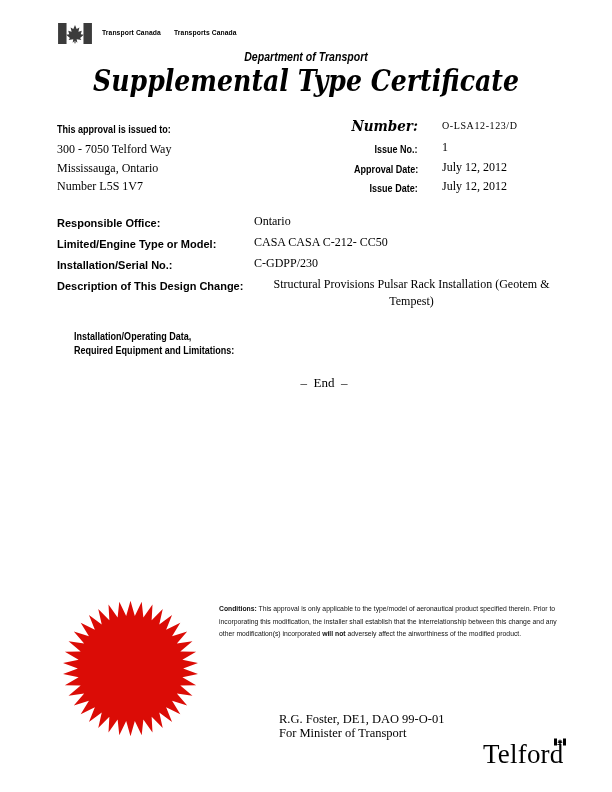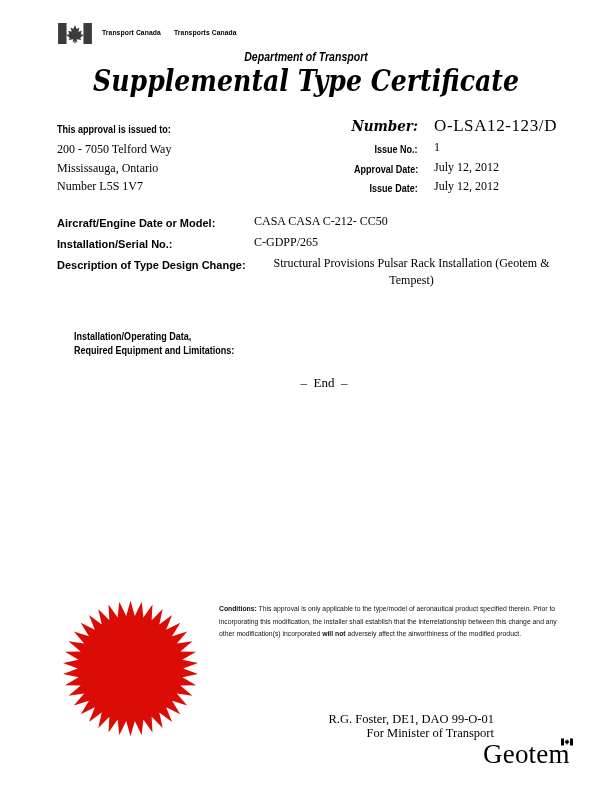--- a/index.html
+++ b/index.html
@@ -53,34 +53,34 @@
     transform: scaleX(0.82);
     transform-origin: left center;
     white-space: nowrap;
   }
   
   .issued { position: absolute; left: 57px; top: 119px; width: 250px; }
   .issued .clabel { margin-bottom: 5px; }
   .address { font-size: 12px; line-height: 18.6px; }
   
   .meta { position: absolute; left: 320px; top: 110px; width: 250px; }
-  .meta-row { display: grid; grid-template-columns: 98px 1fr; column-gap: 16px; line-height: 17.6px; }
+  .meta-row { display: grid; grid-template-columns: 98px 1fr; column-gap: 24px; line-height: 17.6px; }
   .meta-row.number-row { line-height: 23px; margin-bottom: 1px; }
   .meta-label-cell { text-align: right; }
   .meta-label-cell .clabel { transform-origin: right center; display: inline-block; }
   .script-label {
     font-family: "DejaVu Serif", serif;
     font-style: italic; font-weight: bold;
     font-size: 15px;
     transform: scaleX(0.9);
     transform-origin: right center;
     display: inline-block;
     white-space: nowrap;
   }
-  .number-value { font-size: 17px; letter-spacing: 0.6px; white-space: nowrap; }
+  .number-value { font-size: 10px; letter-spacing: 0.6px; white-space: nowrap; }
   .meta-value { font-size: 12px; white-space: nowrap; }
   
   .details { position: absolute; left: 57px; top: 208px; width: 512px; }
   .drow { display: grid; grid-template-columns: 197px 1fr; }
   .dlabel-cell { line-height: 19px; }
   .dvalue { font-size: 12px; line-height: 19px; }
   .dvalue.wrap { line-height: 17px; padding-top: 1px; text-align: center; }
   
   .install { position: absolute; left: 74px; top: 326px; line-height: 13.8px; }
   
@@ -95,22 +95,22 @@
     position: absolute; left: 219px; top: 599px; width: 392px;
     font-family: "Liberation Sans", sans-serif;
     font-size: 7.6px; line-height: 12.6px;
     transform: scaleX(0.895);
     transform-origin: left top;
     color: #111;
   }
   .conditions b { font-weight: bold; }
   
   .signature {
-    position: absolute; left: 254px; top: 708px; width: 240px;
-    text-align: right; font-size: 12.5px; line-height: 14px;
+    position: absolute; left: 279px; top: 708px; width: 240px;
+    text-align: left; font-size: 12.5px; line-height: 14px;
   }
   
   .wordmark {
     position: absolute; left: 483px; top: 735px;
     font-family: "Liberation Serif", serif;
     font-size: 27px;
     letter-spacing: 0.2px;
   }
   .wordmark-inner { position: relative; display: inline-block; }
   .wordmark-flag { position: absolute; right: -3px; top: -1px; width: 12px; height: 8px; }
@@ -132,21 +132,21 @@
     <span class="brand-name brand-en">Transport Canada</span>
     <span class="brand-name brand-fr">Transports Canada</span>
   </div>
 
   <div class="dept-line">Department of Transport</div>
   <div class="cert-title">Supplemental Type Certificate</div>
 
   <div class="issued">
     <div class="clabel">This approval is issued to:</div>
     <div class="address">
-      <div>200 - 7050 Telford Way</div>
+      <div>300 - 7050 Telford Way</div>
       <div>Mississauga, Ontario</div>
       <div>Number L5S 1V7</div>
     </div>
   </div>
 
   <div class="meta">
     <div class="meta-row number-row">
       <div class="meta-label-cell"><span class="script-label">Number:</span></div>
       <div class="number-value">O-LSA12-123/D</div>
     </div>
@@ -159,29 +159,33 @@
       <div class="meta-value">July 12, 2012</div>
     </div>
     <div class="meta-row">
       <div class="meta-label-cell"><span class="clabel">Issue Date:</span></div>
       <div class="meta-value">July 12, 2012</div>
     </div>
   </div>
 
   <div class="details">
     <div class="drow">
-      <div class="dlabel-cell"><span class="clabel">Aircraft/Engine Date or Model:</span></div>
+      <div class="dlabel-cell"><span class="clabel">Responsible Office:</span></div>
+      <div class="dvalue">Ontario</div>
+    </div>
+    <div class="drow">
+      <div class="dlabel-cell"><span class="clabel">Limited/Engine Type or Model:</span></div>
       <div class="dvalue">CASA CASA C-212- CC50</div>
     </div>
     <div class="drow">
       <div class="dlabel-cell"><span class="clabel">Installation/Serial No.:</span></div>
-      <div class="dvalue">C-GDPP/265</div>
-    </div>
-    <div class="drow">
-      <div class="dlabel-cell"><span class="clabel">Description of Type Design Change:</span></div>
+      <div class="dvalue">C-GDPP/230</div>
+    </div>
+    <div class="drow">
+      <div class="dlabel-cell"><span class="clabel">Description of This Design Change:</span></div>
       <div class="dvalue wrap">Structural Provisions Pulsar Rack Installation (Geotem &amp; Tempest)</div>
     </div>
   </div>
 
   <div class="install">
     <div class="clabel">Installation/Operating Data,</div>
     <div class="clabel">Required Equipment and Limitations:</div>
   </div>
 
   <div class="end-marker" style="white-space: pre;">–  End  –</div>
@@ -192,21 +196,21 @@
 
   <div class="conditions"><b>Conditions:</b><span> This approval is only applicable to the type/model of aeronautical product specified therein. Prior to incorporating this modification, the installer shall establish that the interrelationship between this change and any other modification(s) incorporated </span><b>will not</b><span> adversely affect the airworthiness of the modified product.</span></div>
 
   <div class="signature">
     <div>R.G. Foster, DE1, DAO 99-O-01</div>
     <div>For Minister of Transport</div>
   </div>
 
   <div class="wordmark">
     <span class="wordmark-inner">
-      <span>Geotem</span>
+      <span>Telford</span>
       <svg class="wordmark-flag" viewBox="0 0 24 14">
         <rect x="0" y="0" width="6" height="14" fill="#000"></rect>
         <rect x="18" y="0" width="6" height="14" fill="#000"></rect>
         <path d="M12 1 L10.5 4.5 L8 3.5 L9 6.5 L6.5 7 L12 11 L17.5 7 L15 6.5 L16 3.5 L13.5 4.5 Z" fill="#000"></path>
         <rect x="11.4" y="9" width="1.2" height="4" fill="#000"></rect>
       </svg>
     </span>
   </div>
 
 </div>

